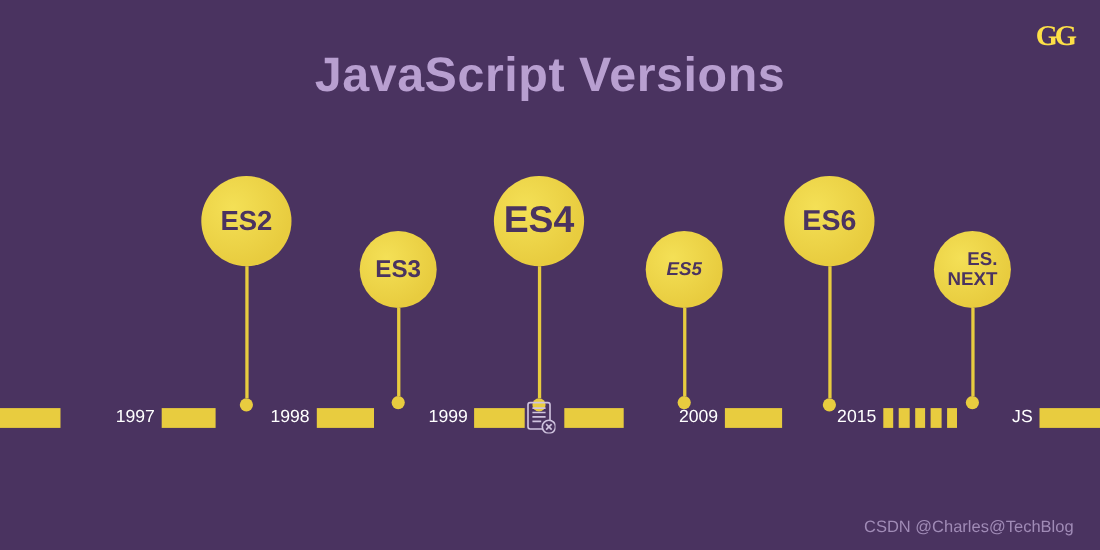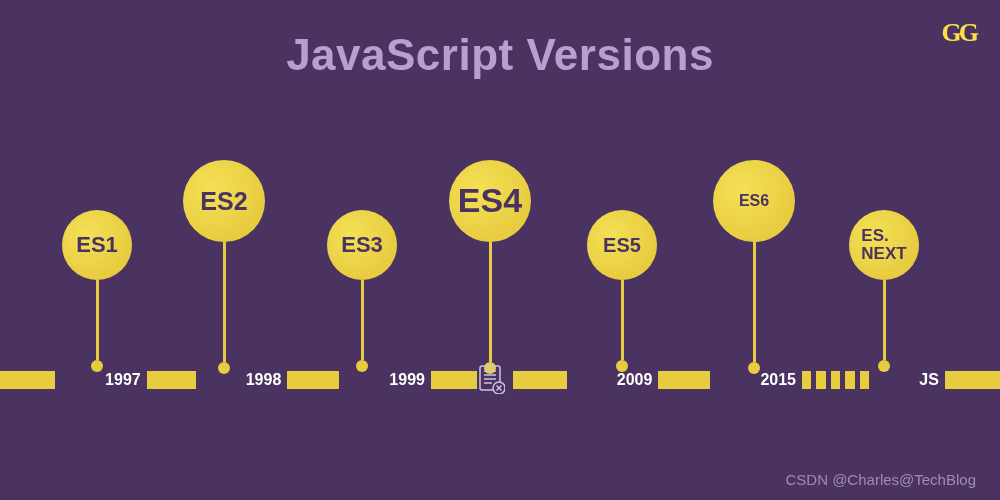--- a/index.html
+++ b/index.html
@@ -9,21 +9,21 @@
     background: #4a3360;
     font-family: -apple-system, BlinkMacSystemFont, 'Segoe UI', Arial, sans-serif;
     position: relative;
     overflow: hidden;
   }
   .title {
     text-align: center;
     color: #b89fd0;
     font-size: 44px;
     font-weight: 700;
-    padding-top: 30px;
+    padding-top: 44px;
     letter-spacing: 0.5px;
   }
   .logo {
     position: absolute;
     top: 18px;
     right: 24px;
     color: #fde047;
     font-size: 26px;
     font-weight: 700;
     font-family: Georgia, serif;
@@ -38,21 +38,21 @@
     display: flex;
     align-items: center;
   }
   .seg {
     height: 18px;
     background: #e8cc3f;
   }
   .year {
     color: #fff;
     font-size: 16px;
-    font-weight: 700;
+    font-weight: 400;
     padding: 0 6px;
     white-space: nowrap;
     margin-left: 44px;
   }
   .pins {
     position: absolute;
     top: 0;
     left: 0;
     right: 0;
     bottom: 0;
@@ -64,21 +64,21 @@
     align-items: center;
   }
   .pin .bubble {
     background: radial-gradient(circle at 35% 35%, #f4e056, #e8cc3f 70%);
     border-radius: 50%;
     display: flex;
     align-items: center;
     justify-content: center;
     color: #4a3360;
     font-weight: 700;
-    text-align: left;
+    text-align: right;
     line-height: 1.05;
   }
   .pin .stem {
     width: 3px;
     background: #e8cc3f;
   }
   .pin .dot {
     width: 12px;
     height: 12px;
     border-radius: 50%;
@@ -129,47 +129,42 @@
     <div class="d"></div>
     <div class="d"></div>
     <div class="d"></div>
     <div class="d"></div>
   </div>
   <span class="year">JS</span>
   <div class="seg" style="flex:0.9"></div>
 </div>
 
 <div class="pins">
-    <div class="pin" style="left: 62px; top: 210px; width: 70px;">
-      <div class="bubble" style="width: 70px; height: 70px; font-size: 22px;">ES1</div>
-      <div class="stem" style="height: 80px;"></div>
-      <div class="dot"></div>
-    </div>
     <div class="pin" style="left: 183px; top: 160px; width: 82px;">
       <div class="bubble" style="width: 82px; height: 82px; font-size: 25px;">ES2</div>
       <div class="stem" style="height: 120px;"></div>
       <div class="dot"></div>
     </div>
     <div class="pin" style="left: 327px; top: 210px; width: 70px;">
       <div class="bubble" style="width: 70px; height: 70px; font-size: 22px;">ES3</div>
       <div class="stem" style="height: 80px;"></div>
       <div class="dot"></div>
     </div>
     <div class="pin" style="left: 449px; top: 160px; width: 82px;">
       <div class="bubble" style="width: 82px; height: 82px; font-size: 34px;">ES4</div>
       <div class="stem" style="height: 120px;"></div>
       <div class="dot"></div>
     </div>
     <div class="pin" style="left: 587px; top: 210px; width: 70px;">
-      <div class="bubble" style="width: 70px; height: 70px; font-size: 20px;">ES5</div>
+      <div class="bubble" style="width: 70px; height: 70px; font-size: 17px; font-style: italic;">ES5</div>
       <div class="stem" style="height: 80px;"></div>
       <div class="dot"></div>
     </div>
     <div class="pin" style="left: 713px; top: 160px; width: 82px;">
-      <div class="bubble" style="width: 82px; height: 82px; font-size: 16px;">ES6</div>
+      <div class="bubble" style="width: 82px; height: 82px; font-size: 26px;">ES6</div>
       <div class="stem" style="height: 120px;"></div>
       <div class="dot"></div>
     </div>
     <div class="pin" style="left: 849px; top: 210px; width: 70px;">
       <div class="bubble" style="width: 70px; height: 70px; font-size: 17px;">ES.<br>NEXT</div>
       <div class="stem" style="height: 80px;"></div>
       <div class="dot"></div>
     </div>
   </div>
 

